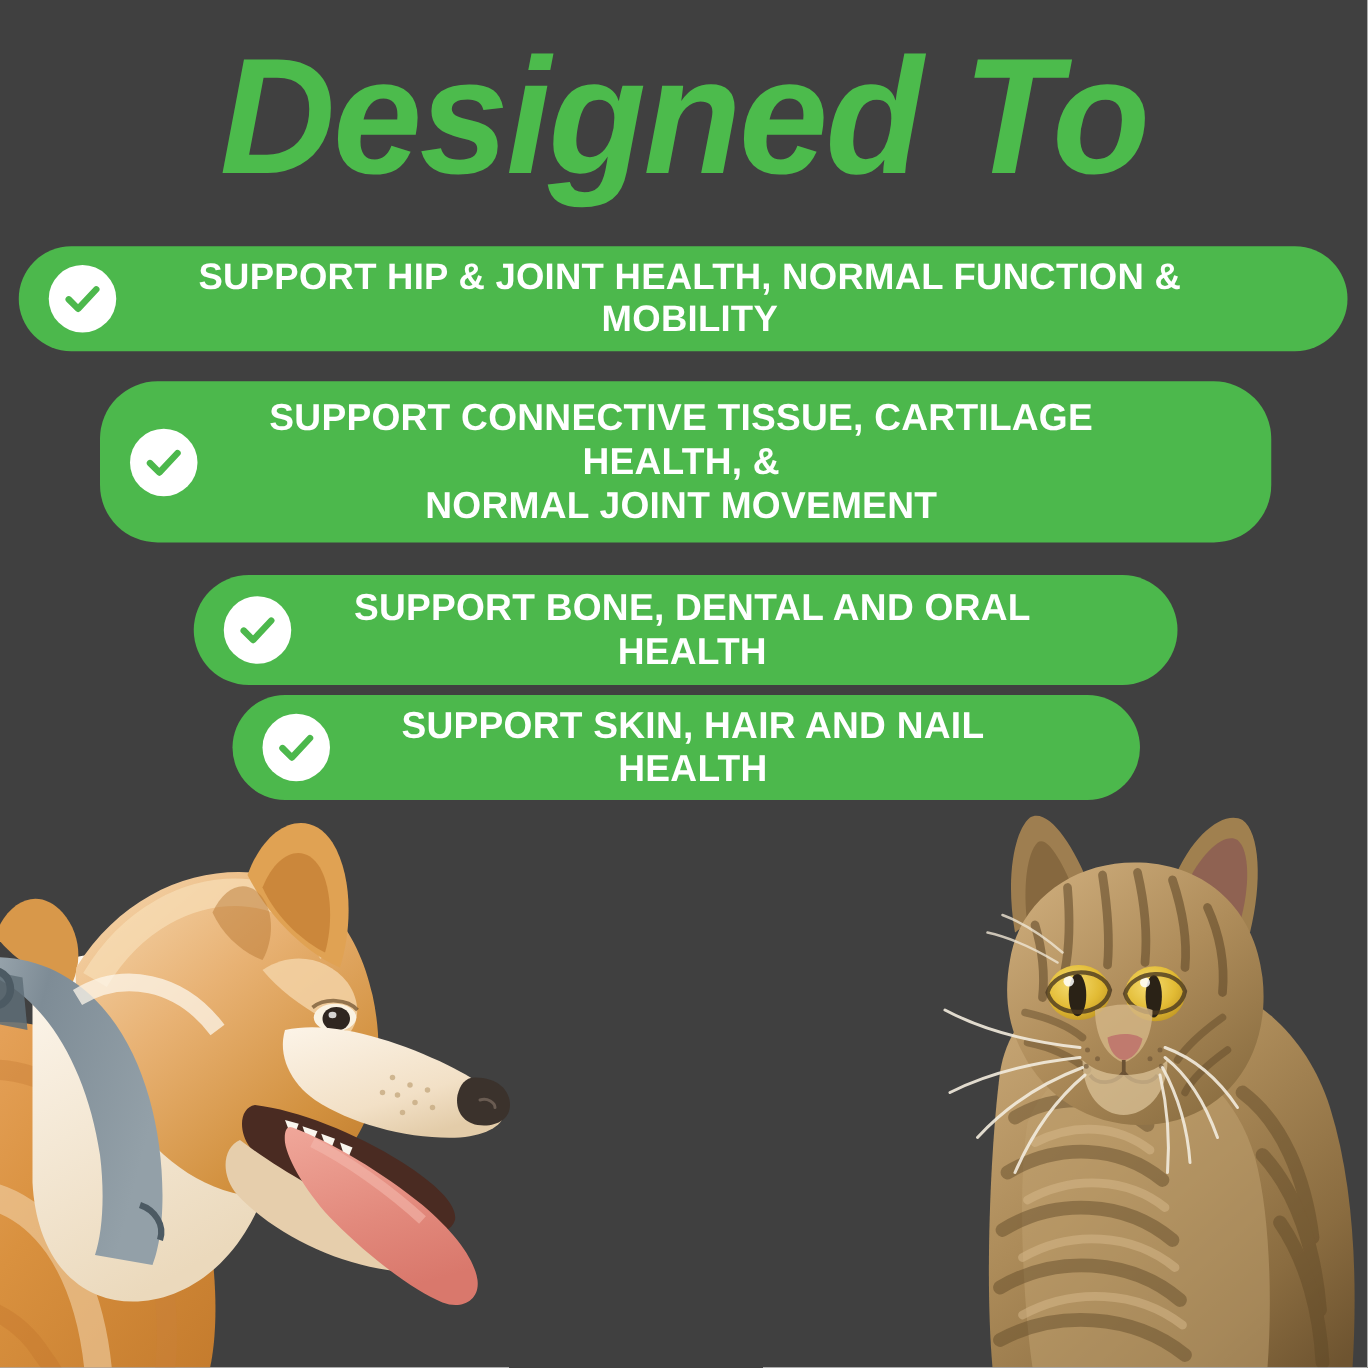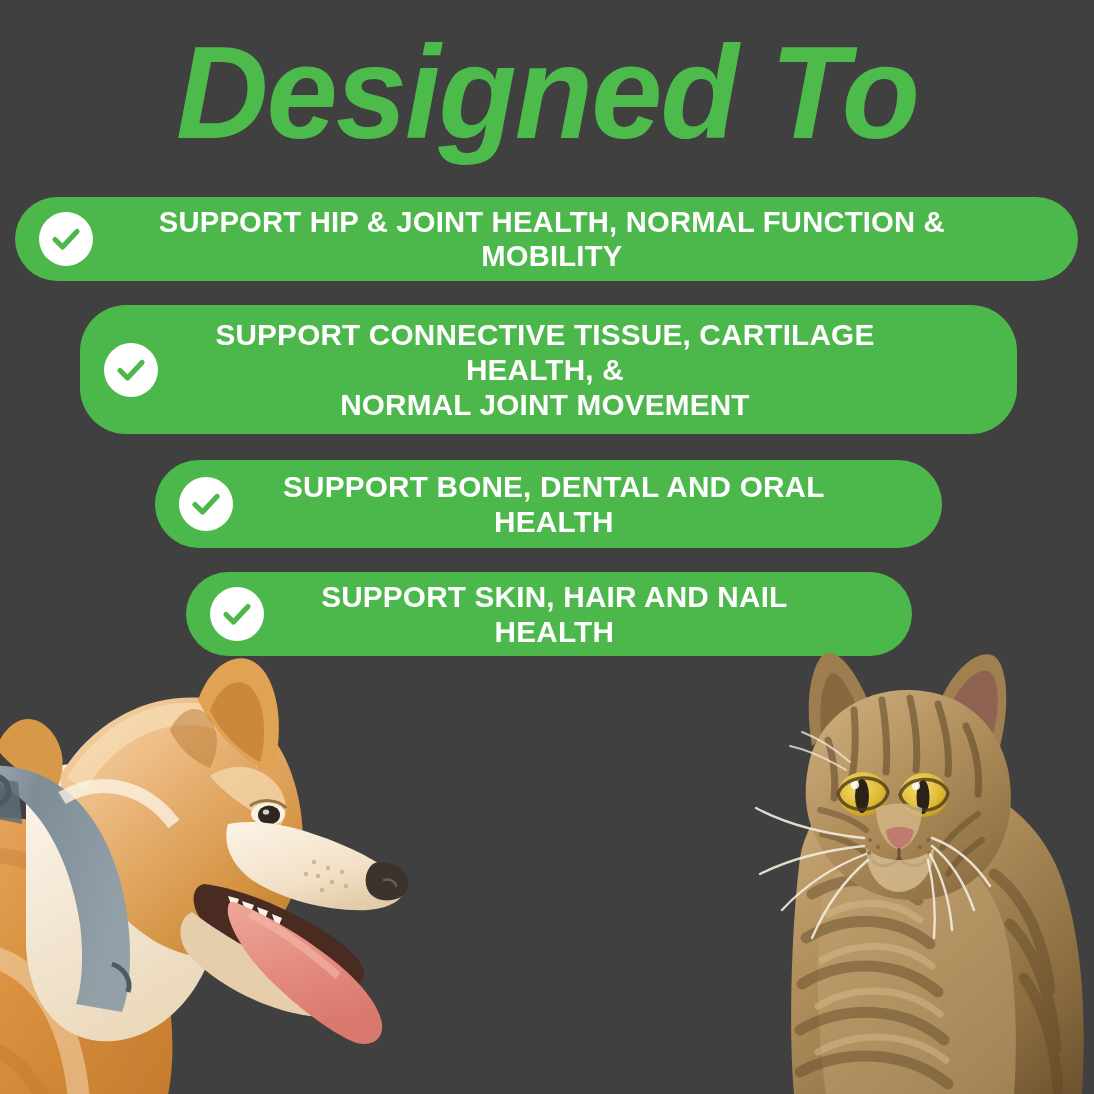--- a/index.html
+++ b/index.html
@@ -51,21 +51,21 @@
     background: #4CB84C;
     display: flex;
     align-items: center;
     border-radius: 60px;
     justify-content: flex-end;
   }
 
   .pill-1 { left: 15px;  top: 197px; width: 1063px; height: 84px;  border-radius: 46px; }
   .pill-2 { left: 80px;  top: 305px; width: 937px;  height: 129px; border-radius: 46px; }
   .pill-3 { left: 155px; top: 460px; width: 787px;  height: 88px;  border-radius: 46px; }
-  .pill-4 { left: 186px; top: 556px; width: 726px;  height: 84px;  border-radius: 46px; margin-top: 16px; }
+  .pill-4 { left: 186px; top: 556px; width: 726px;  height: 84px;  border-radius: 46px; }
 
   
   .check-icon {
     flex: 0 0 auto;
     width: 54px;
     height: 54px;
     margin-left: 24px;
     border-radius: 50%;
     background: #ffffff;
     display: flex;

